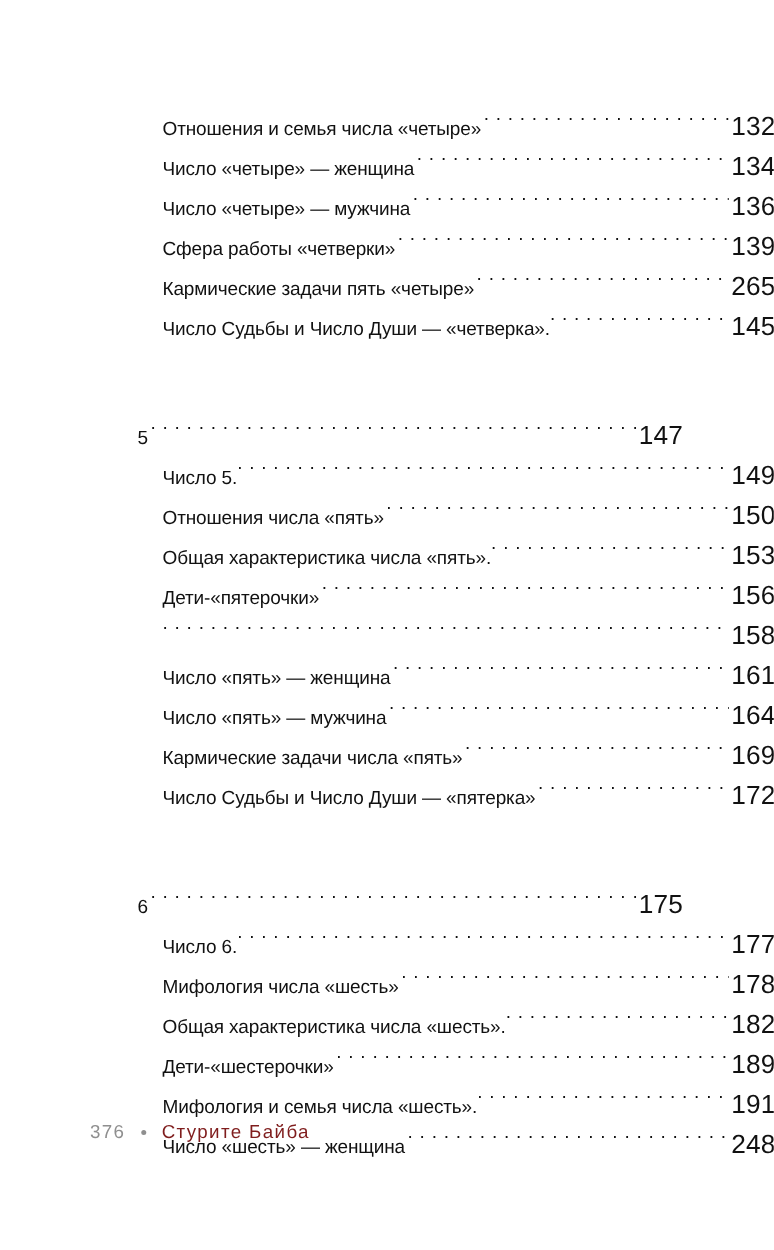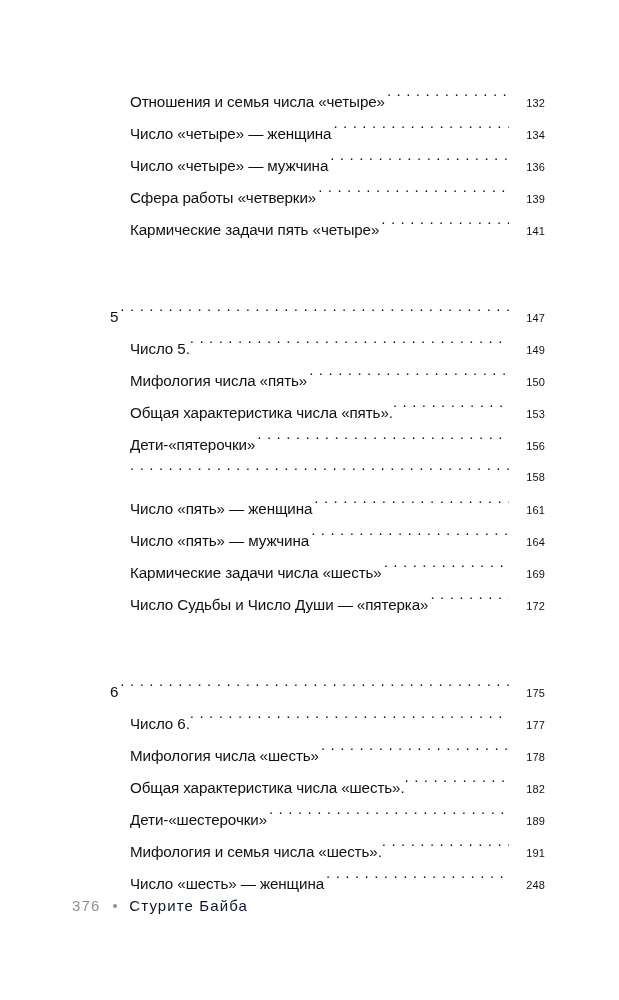--- a/index.html
+++ b/index.html
@@ -39,21 +39,20 @@
     height: 32px;
     font-size: 15.2px;
     line-height: 32px;
     color: #111111;
     white-space: nowrap;
   }
 
   
   .toc-row.entry {
     padding-left: 130px;
-    padding-right: 74px;
   }
 
   
   .toc-row.chapter {
     padding-left: 110px;
     padding-right: 74px;
   }
 
   .section-gap {
     height: 55px;
@@ -83,22 +82,22 @@
     white-space: nowrap;
   }
   
   .toc-leader.tight {
     margin-left: 0;
   }
 
   .toc-page {
     flex: 0 0 auto;
     width: 34px;
-    text-align: right;
-    font-size: 11px;
+    text-align: left;
+    font-size: 21px;
     letter-spacing: 0.1px;
   }
 
   
   .footer {
     position: absolute;
     left: 72px;
     top: 897px;
     display: flex;
     align-items: center;
@@ -112,21 +111,21 @@
   }
   .footer-dot {
     display: inline-block;
     width: 4px;
     height: 4px;
     border-radius: 50%;
     background: #8f8f8f;
     margin: 0 12px 0 13px;
   }
   .footer-author {
-    color: #0f172a;
+    color: #7f1d1d;
   }
 </style>
 </head>
 <body>
 
 <div class="page">
 
   <div class="toc" id="toc-root">
       <div class="toc-row entry">
         <span class="toc-title">Отношения и семья числа «четыре»</span>
@@ -144,35 +143,40 @@
         <span class="toc-page">136</span>
       </div>
       <div class="toc-row entry">
         <span class="toc-title">Сфера работы «четверки»</span>
         <span class="toc-leader"></span>
         <span class="toc-page">139</span>
       </div>
       <div class="toc-row entry">
         <span class="toc-title">Кармические задачи пять «четыре»</span>
         <span class="toc-leader"></span>
-        <span class="toc-page">141</span>
+        <span class="toc-page">265</span>
+      </div>
+      <div class="toc-row entry">
+        <span class="toc-title">Число Судьбы и Число Души —  «четверка».</span>
+        <span class="toc-leader tight"></span>
+        <span class="toc-page">145</span>
       </div>
       <div class="section-gap"></div>
       <div class="toc-row chapter">
         <span class="toc-title">5</span>
         <span class="toc-leader"></span>
         <span class="toc-page">147</span>
       </div>
       <div class="toc-row entry">
         <span class="toc-title">Число 5.</span>
         <span class="toc-leader tight"></span>
         <span class="toc-page">149</span>
       </div>
       <div class="toc-row entry">
-        <span class="toc-title">Мифология числа «пять»</span>
+        <span class="toc-title">Отношения числа «пять»</span>
         <span class="toc-leader"></span>
         <span class="toc-page">150</span>
       </div>
       <div class="toc-row entry">
         <span class="toc-title">Общая характеристика числа «пять».</span>
         <span class="toc-leader tight"></span>
         <span class="toc-page">153</span>
       </div>
       <div class="toc-row entry">
         <span class="toc-title">Дети-«пятерочки»</span>
@@ -187,21 +191,21 @@
         <span class="toc-title">Число «пять» — женщина</span>
         <span class="toc-leader"></span>
         <span class="toc-page">161</span>
       </div>
       <div class="toc-row entry">
         <span class="toc-title">Число «пять» — мужчина</span>
         <span class="toc-leader"></span>
         <span class="toc-page">164</span>
       </div>
       <div class="toc-row entry">
-        <span class="toc-title">Кармические задачи числа «шесть»</span>
+        <span class="toc-title">Кармические задачи числа «пять»</span>
         <span class="toc-leader"></span>
         <span class="toc-page">169</span>
       </div>
       <div class="toc-row entry">
         <span class="toc-title">Число Судьбы и Число Души —  «пятерка»</span>
         <span class="toc-leader"></span>
         <span class="toc-page">172</span>
       </div>
       <div class="section-gap"></div>
       <div class="toc-row chapter">

